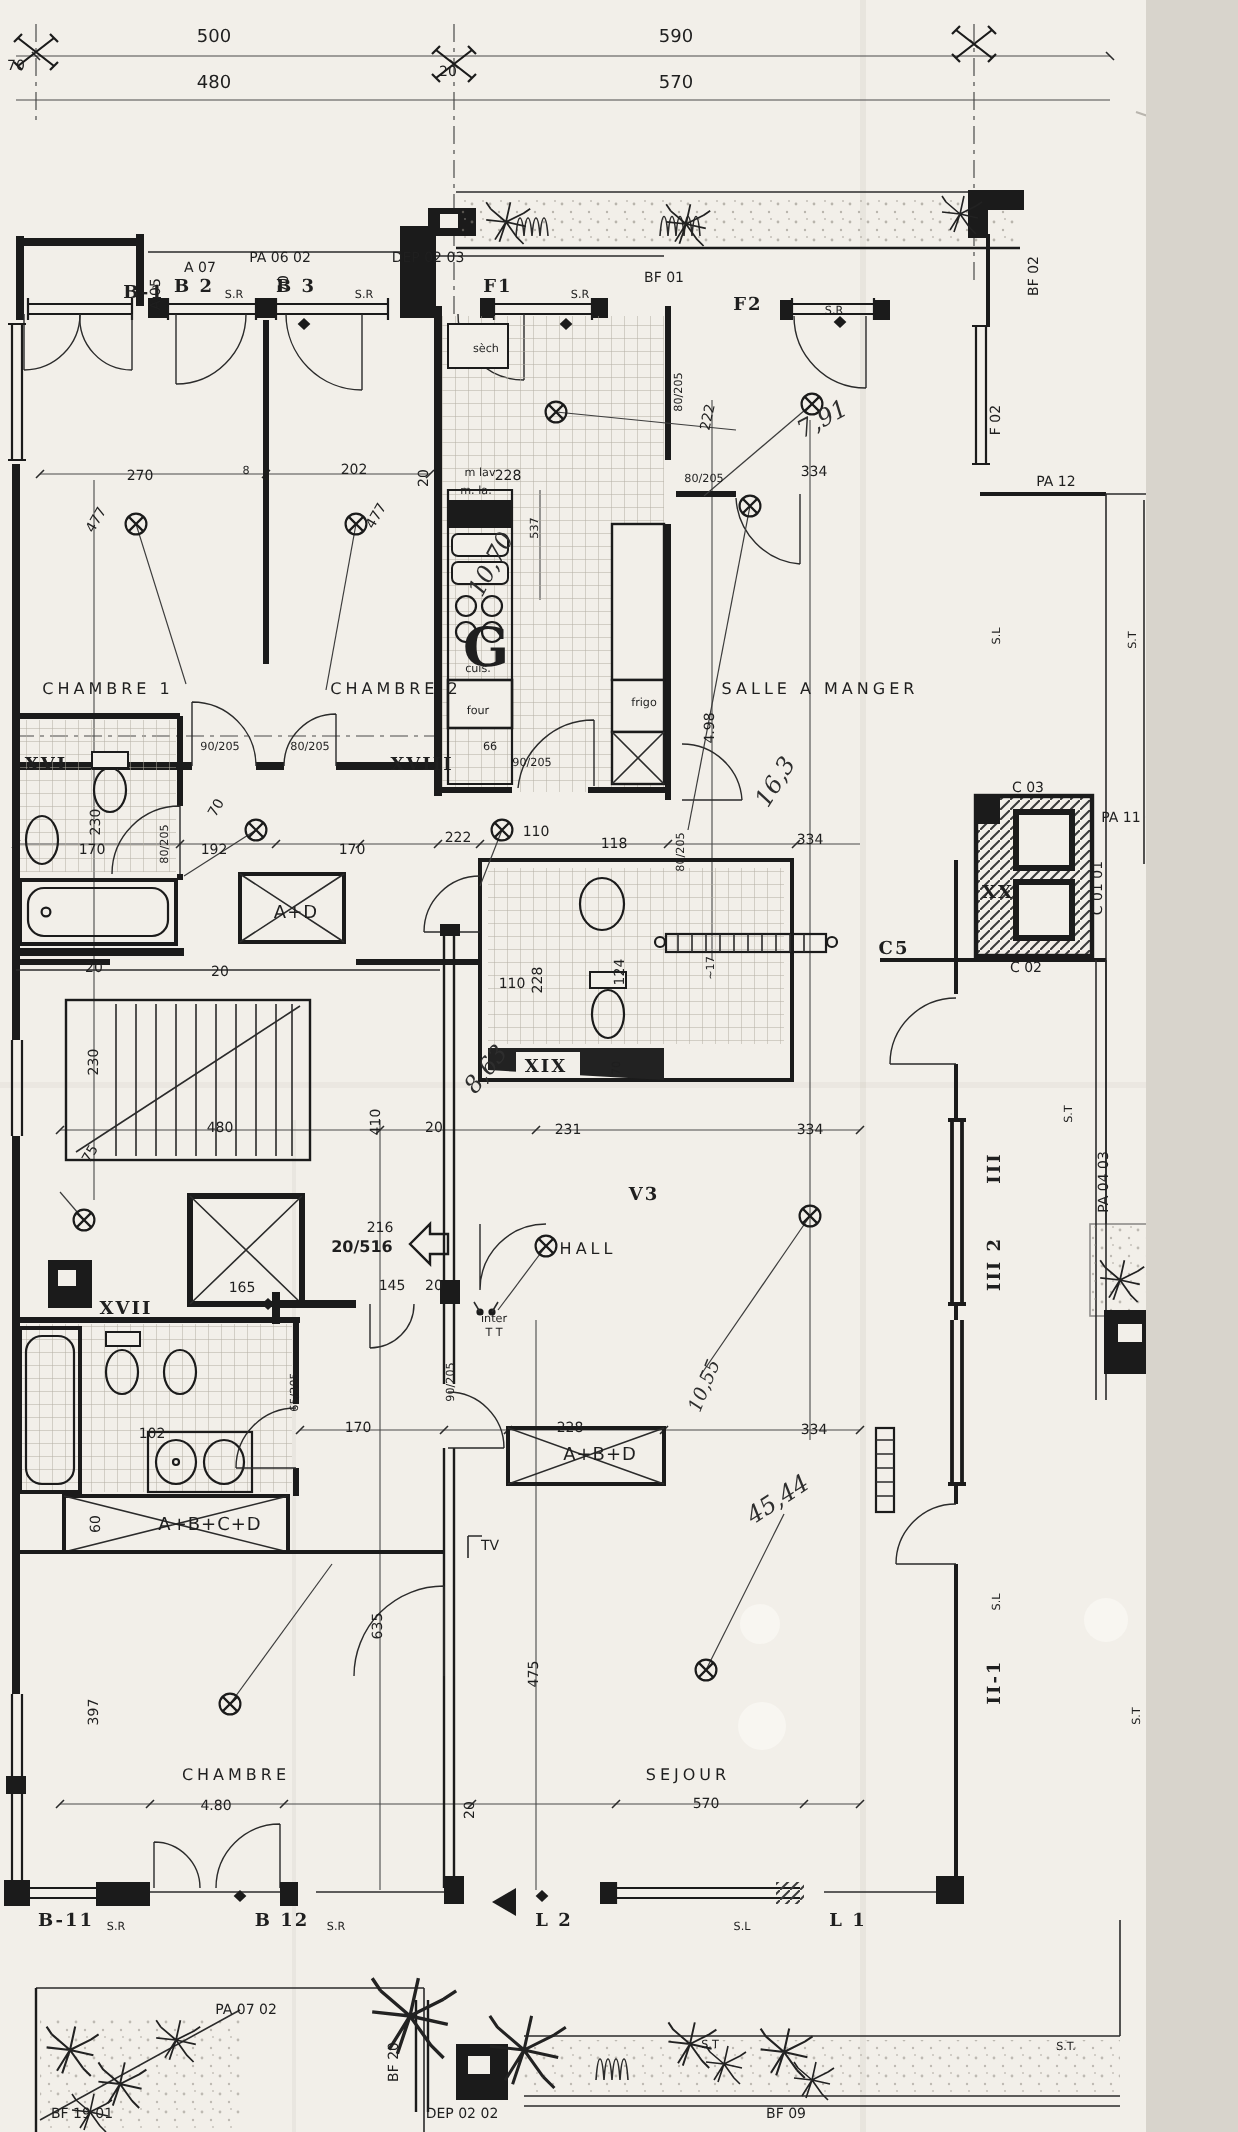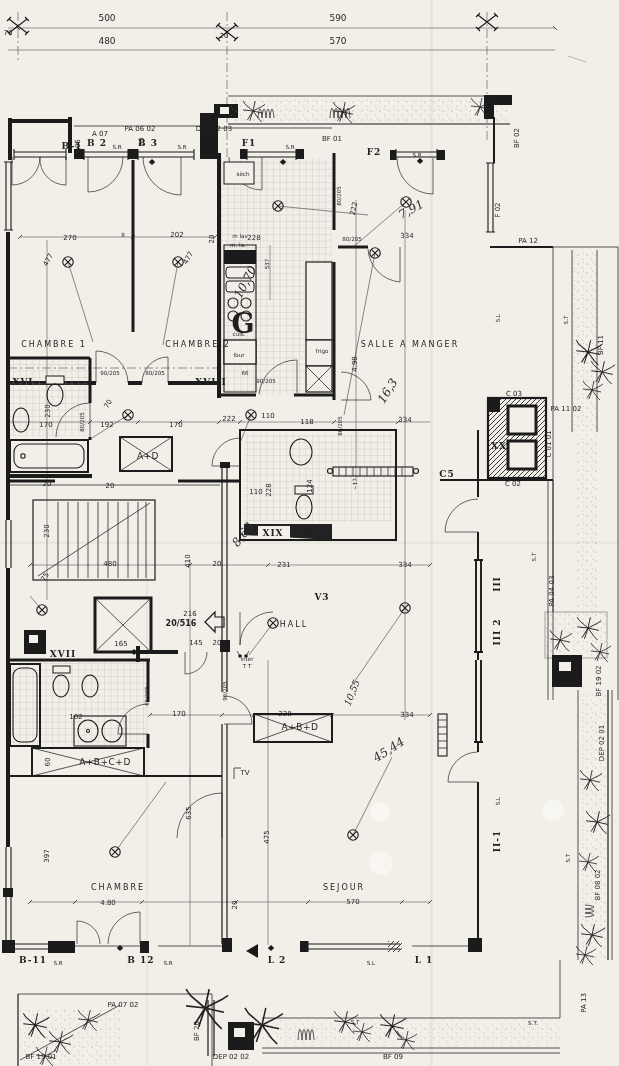--- a/index.html
+++ b/index.html
@@ -1,16 +1,16 @@
 <!DOCTYPE html>
 <html><head>
 <meta charset="utf-8">
 <style>
   html,body{margin:0;padding:0;background:#d8d4cc;}
-  .sheet{width:619px;height:1066px;position:relative;background:#f2efe9;overflow:hidden;
+  .sheet{width:573px;height:1066px;position:relative;background:#f2efe9;overflow:hidden;
          font-family:"DejaVu Sans", sans-serif;text-decoration:underline;}
   svg{display:block}
   
   .w4{stroke:#1b1b1b;stroke-width:4;fill:none}
   .w3{stroke:#1b1b1b;stroke-width:3;fill:none}
   .w2{stroke:#1b1b1b;stroke-width:2;fill:none}
   .w1{stroke:#1b1b1b;stroke-width:1.2;fill:none}
   .t{stroke:#2b2b2b;stroke-width:.8;fill:none}
   .d{stroke:#4a4a4a;stroke-width:.55;fill:none}
   .dd{stroke:#4a4a4a;stroke-width:.6;fill:none;stroke-dasharray:9 3 2 3}

